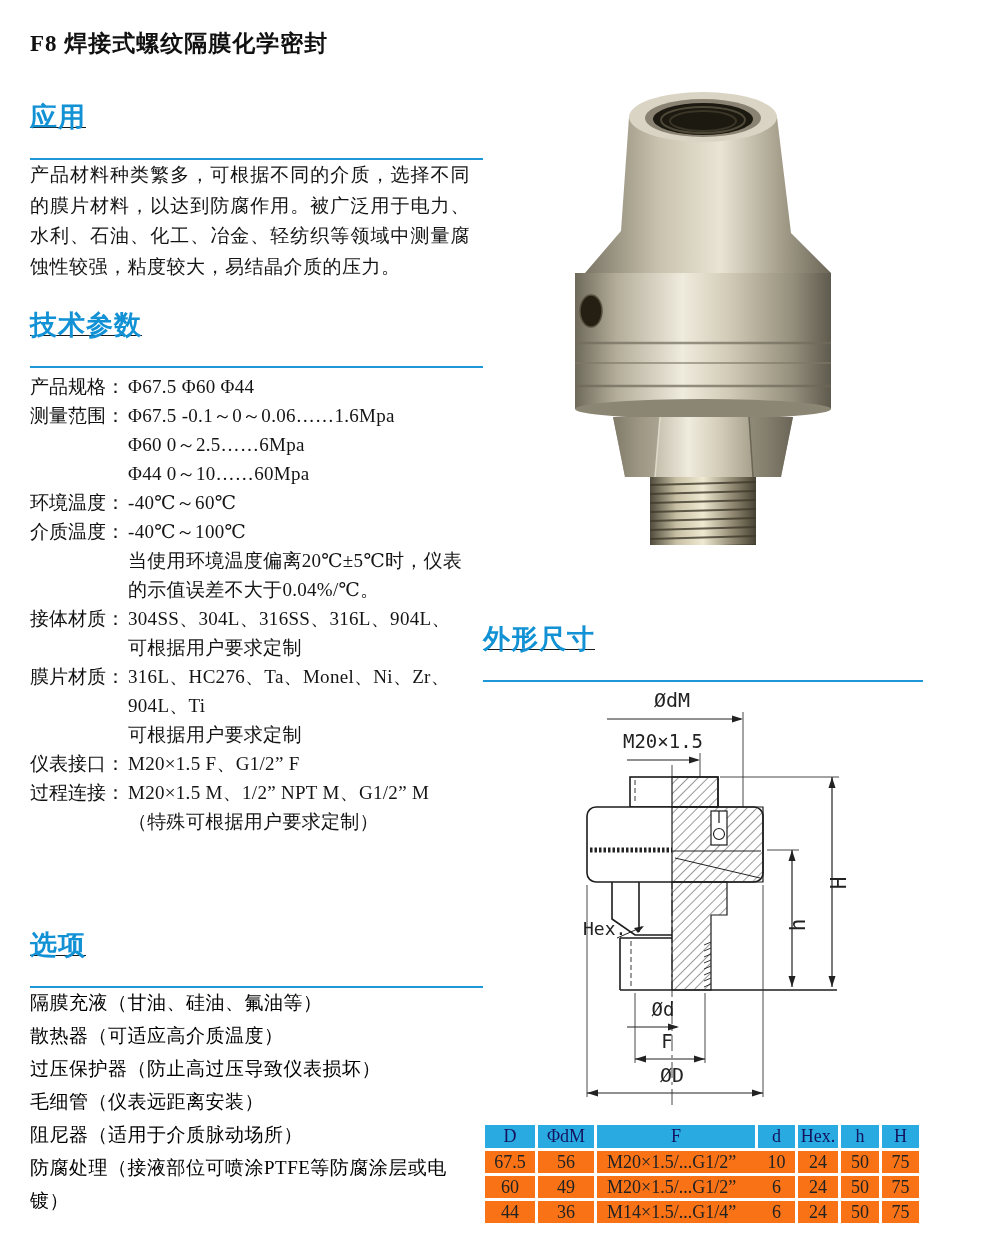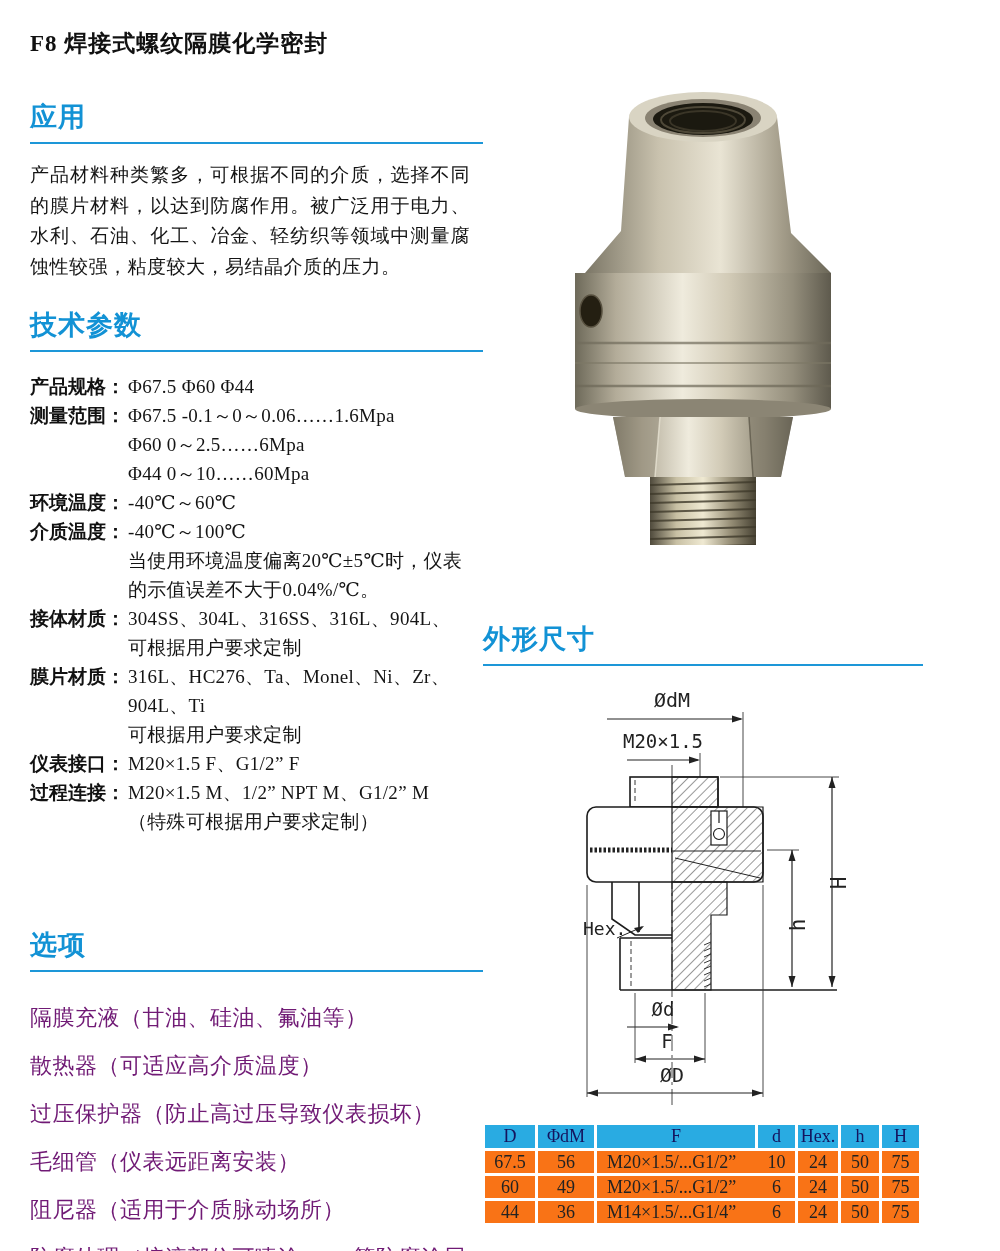--- a/index.html
+++ b/index.html
@@ -5,34 +5,34 @@
   html,body{margin:0;padding:0;background:#fff;}
   .page{
     position:relative;width:1000px;height:1251px;background:#ffffff;overflow:hidden;
     font-family:"Liberation Serif","DejaVu Serif",serif;color:#1a1a1a;
   }
   .abs{position:absolute;}
   .doc-title{
     left:30px;top:28px;font-size:23px;font-weight:600;letter-spacing:1px;color:#111;
   }
   .sec-head{
-    border-bottom:2px solid #1d97d8;padding-bottom:7px;
+    border-bottom:2px solid #1d97d8;padding-bottom:23px;text-decoration:underline;
   }
   .sec-head .sec-head-text{
     font-family:"Liberation Sans","DejaVu Sans",sans-serif;
     font-size:27px;font-weight:bold;color:#1292d5;letter-spacing:1px;
   }
   .body-par{
     font-size:19px;line-height:30.5px;text-align:justify;letter-spacing:0.5px;color:#141414;
   }
   .specs .spec-row{display:flex;line-height:29px;font-size:19px;}
-  .specs .spec-label{width:98px;flex-shrink:0;font-weight:bold;color:#111;}
+  .specs .spec-label{width:98px;flex-shrink:0;font-weight:normal;color:#111;}
   .specs .spec-value{flex:1;letter-spacing:0.3px;color:#141414;}
   .opt-list{list-style:none;margin:0;padding:0;}
-  .opt-list li{font-size:22px;line-height:33px;letter-spacing:0.5px;color:#701a75;margin-top:15px;}
+  .opt-list li{font-size:19px;line-height:33px;letter-spacing:0.5px;color:#000000;}
   
   .dim-table{
     display:grid;grid-template-columns:50px 56px 158px 37px 40px 38px 37px;
     grid-auto-rows:auto;gap:3px;font-size:18px;
   }
   .dim-table .th{
     background:#29abe2;color:#14145e;height:23px;display:flex;align-items:center;justify-content:center;
   }
   .dim-table .td{
     background:#f97316;color:#222;height:22px;display:flex;align-items:center;justify-content:center;

